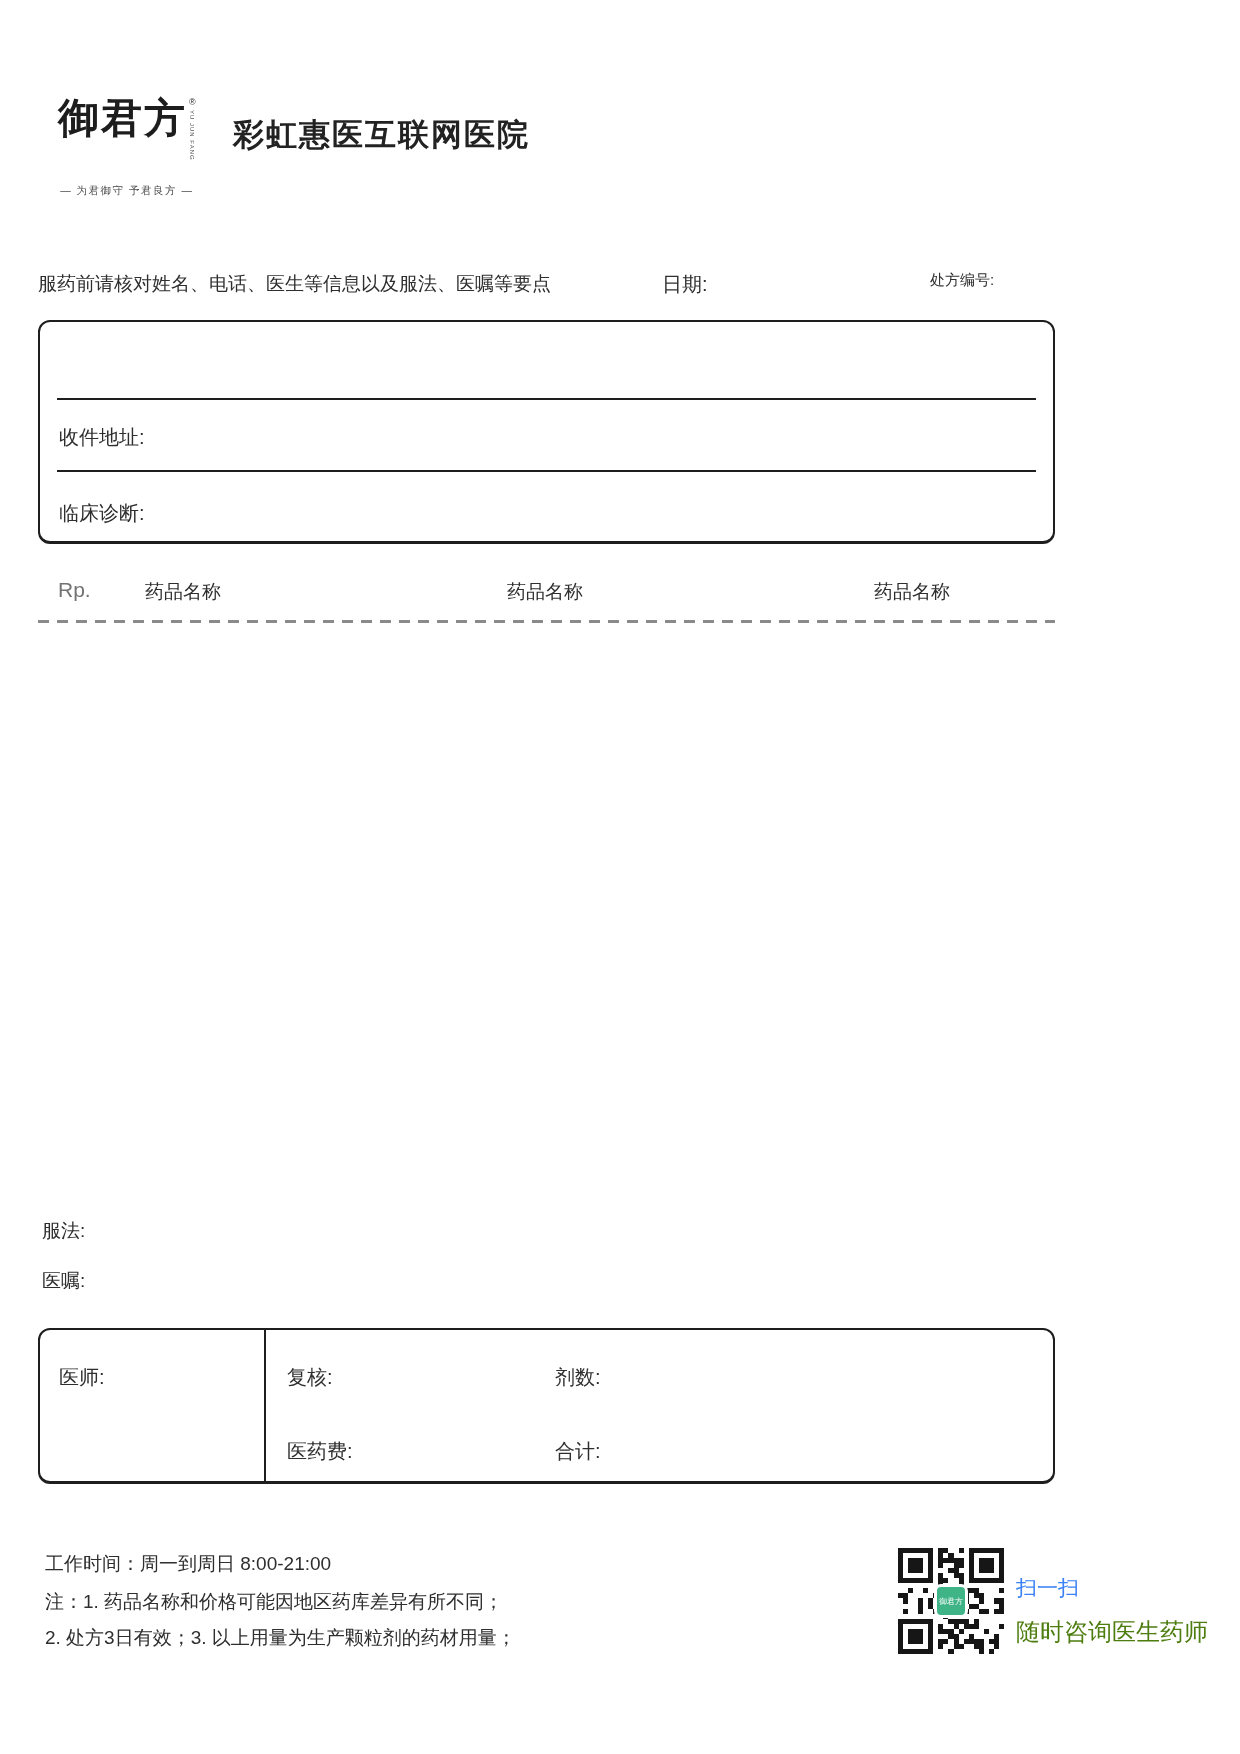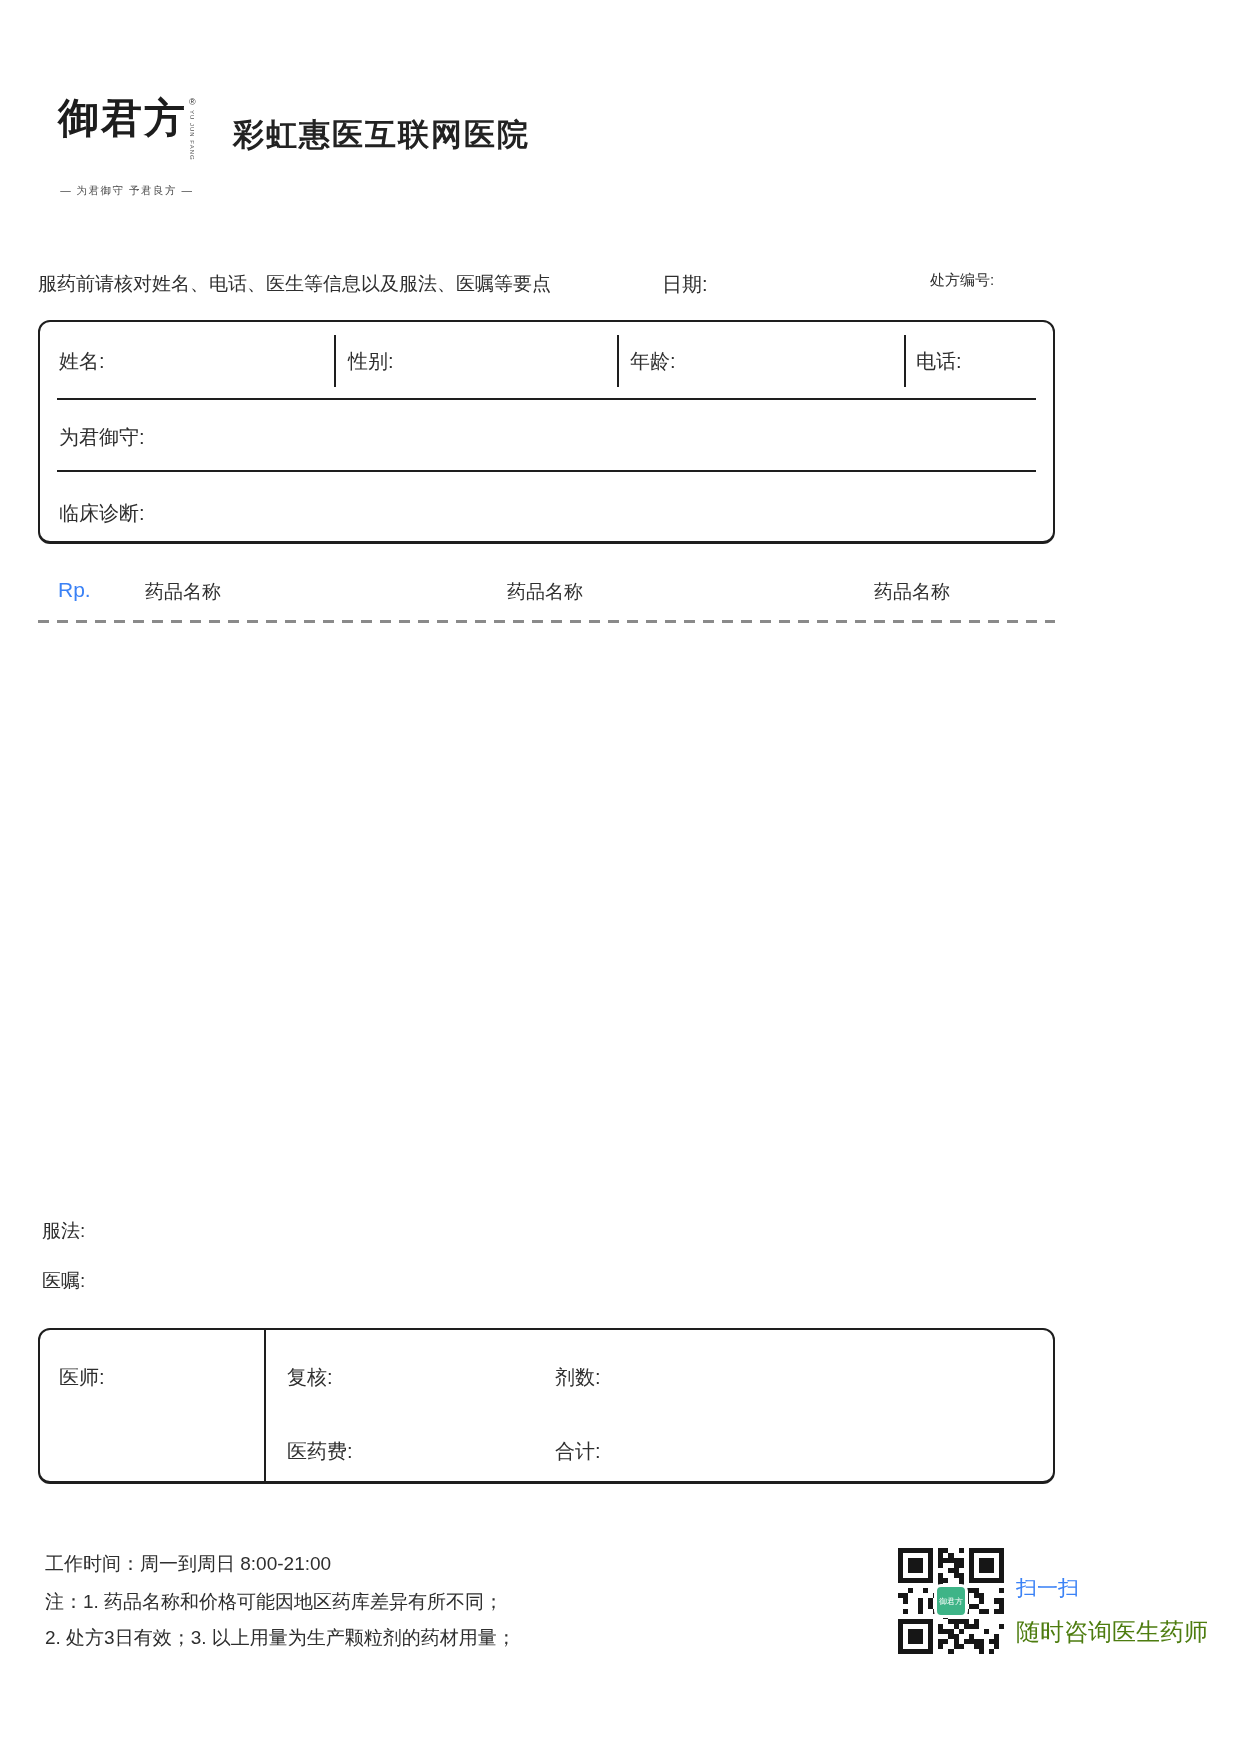--- a/index.html
+++ b/index.html
@@ -53,21 +53,21 @@
   .vsep1{left:294px;}
   .vsep2{left:577px;}
   .vsep3{left:864px;}
   .hline{position:absolute;left:17px;right:17px;height:2px;background:#1e1e1e;}
   .hline1{top:76px;}
   .hline2{top:148px;}
   .lab-address{position:absolute;left:19px;top:102px;font-size:20px;}
   .lab-diagnosis{position:absolute;left:19px;top:178px;font-size:20px;}
 
   
-  .rp-label{left:58px;top:578px;font-size:21px;color:#3b82f6;}
+  .rp-label{left:58px;top:578px;font-size:21px;color:#737373;}
   .rx-col1{left:145px;top:579px;font-size:19px;}
   .rx-col2{left:507px;top:579px;font-size:19px;}
   .rx-col3{left:874px;top:579px;font-size:19px;}
   .dashed-sep{
     left:38px;top:620px;width:1017px;height:2.5px;
     background:repeating-linear-gradient(90deg,#8a8a8a 0 11px,transparent 11px 19px);
   }
 
   
   .usage-label{left:42px;top:1218px;font-size:19px;}
@@ -115,31 +115,22 @@
   </div>
   <div class="logo-tagline">— 为君御守 予君良方 —</div>
 </div>
 <h1 class="abs hospital-name">彩虹惠医互联网医院</h1>
 
 <span class="abs notice">服药前请核对姓名、电话、医生等信息以及服法、医嘱等要点</span>
 <span class="abs date-label">日期:</span>
 <span class="abs rx-label">处方编号:</span>
 
 <section class="abs patient-box">
-  <div class="p-row1">
-    <span class="p-label lab-name">姓名:</span>
-    <span class="vsep vsep1"></span>
-    <span class="p-label lab-gender">性别:</span>
-    <span class="vsep vsep2"></span>
-    <span class="p-label lab-age">年龄:</span>
-    <span class="vsep vsep3"></span>
-    <span class="p-label lab-phone">电话:</span>
-  </div>
   <div class="hline hline1"></div>
-  <span class="lab-address">为君御守:</span>
+  <span class="lab-address">收件地址:</span>
   <div class="hline hline2"></div>
   <span class="lab-diagnosis">临床诊断:</span>
 </section>
 
 <span class="abs rp-label">Rp.</span>
 <span class="abs rx-col1">药品名称</span>
 <span class="abs rx-col2">药品名称</span>
 <span class="abs rx-col3">药品名称</span>
 <div class="abs dashed-sep"></div>
 

